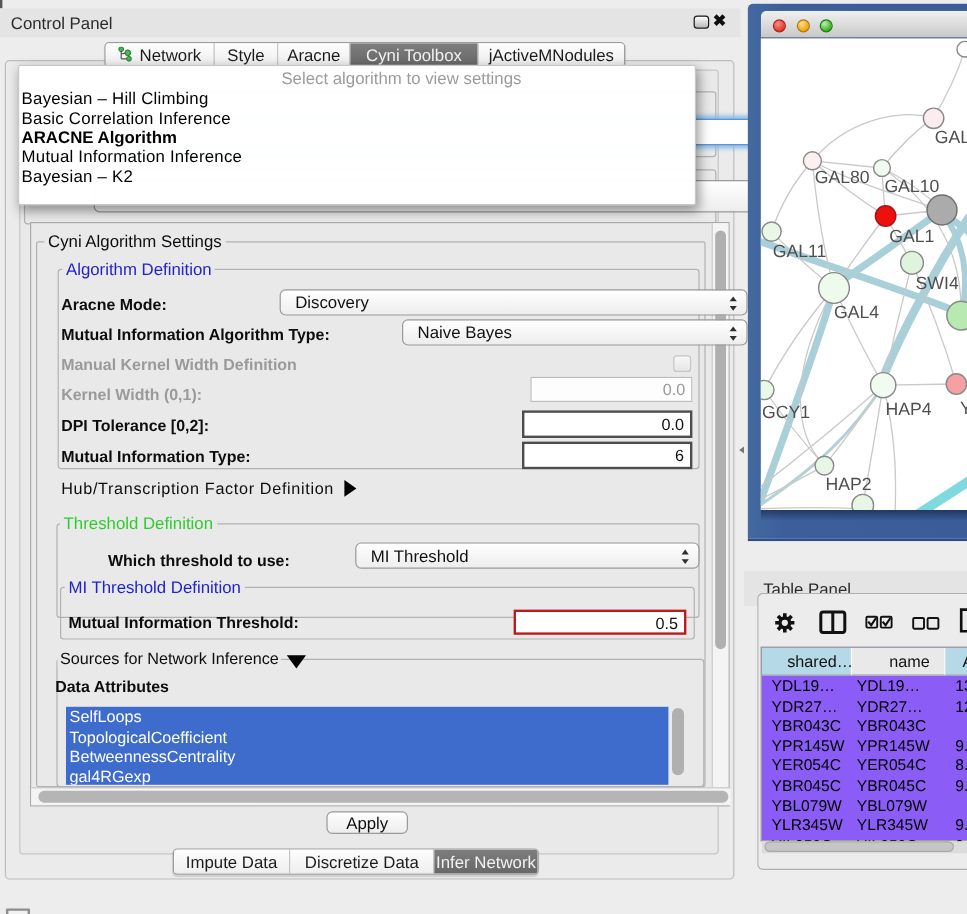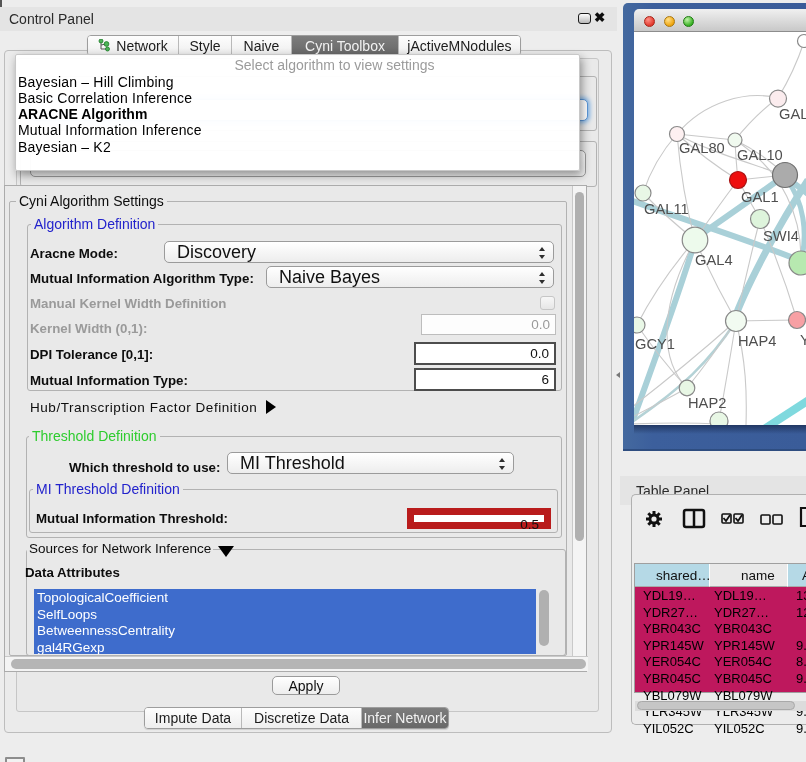--- a/index.html
+++ b/index.html
@@ -28,41 +28,41 @@
   color:#1c1c1c; border-right:1px solid #b9b9b9; background:linear-gradient(#fdfdfd,#eeeeee); }
 .tab:last-child { border-right:none; }
 .tab.sel { background:linear-gradient(#7d7d7d,#686868); color:#f2f2f2; }
 #tabs-top { left:87px; top:35px; }
 #tabs-bottom { left:144px; top:707px; height:22px; }
 
 
 .neticon { width:13px; height:13px; margin-right:5px; position:relative; }
 
 
-#spane { left:4px; top:185px; width:583px; height:487px; border:1px solid #ababab; background:#e9e9e9; }
+#spane { left:25px; top:185px; width:583px; height:487px; border:1px solid #ababab; background:#e9e9e9; }
 .vscroll { position:absolute; right:0; top:0; width:14px; height:470px; background:#f4f4f4; border-left:1px solid #c9c9c9; }
 .vthumb { position:absolute; left:2px; top:6px; width:9px; height:349px; background:#b0b0b0; border-radius:5px; }
 .hscroll { position:absolute; left:0; bottom:0; width:583px; height:15px; background:#f4f4f4; border-top:1px solid #c9c9c9; }
 .hthumb { position:absolute; left:6px; top:2px; width:575px; height:10px; background:#b5b5b5; border-radius:5px; }
 
 
 .group { position:absolute; border:1px solid #b2b2b2; border-radius:3px; }
 .gtitle { position:absolute; top:-9px; left:6px; background:#e9e9e9; padding:0 3px; font-size:14px; }
 .blue { color:#2222cc; }
 .green { color:#2ecc2e; }
 
 
 .combo { position:absolute; height:22px; border:1px solid #9b9b9b; border-radius:5px;
-  background:linear-gradient(#ffffff,#ededed); font-size:18px; color:#111;
-  display:flex; align-items:center; padding-left:12px; }
+  background:linear-gradient(#ffffff,#ededed); font-size:14px; color:#111;
+  display:flex; align-items:center; padding-left:12px;margin-left:48px; }
 .combo .arr { position:absolute; right:6px; top:3.5px; width:8px; height:14px; }
 .arr b, .arr i { position:absolute; left:0; width:0; height:0; border-left:3.5px solid transparent; border-right:3.5px solid transparent; }
 .arr b { top:1px; border-bottom:4.5px solid #2e2e2e; }
 .arr i { bottom:1px; border-top:4.5px solid #2e2e2e; }
-.field { position:absolute; height:21px; background:#fff; border:7px solid #b91c1c;
+.field { position:absolute; height:21px; background:#fff; border:2px solid #b91c1c;
   font-size:13.5px; color:#111; text-align:right; padding:2px 5px 0 0; }
 .field.dis { border:1px solid #bdbdbd; color:#9a9a9a; background:#fdfdfd; }
 .field.hard { border:2px solid #4d4d4d; height:23px; }
 .lbl { position:absolute; font-size:13.3px; font-weight:bold; color:#0d0d0d; white-space:pre; }
 .lbl.gray { color:#9a9a9a; }
 
 
 #attrlist { position:absolute; left:29px; top:403px; width:502px; height:65px; background:#3e6ccc; overflow:hidden; }
 #attrlist div { font-size:13.5px; color:#fff; padding:1px 0 0 3px; height:16.5px; }
 
@@ -85,21 +85,21 @@
 .light { position:absolute; top:6.5px; width:11.5px; height:11.5px; border-radius:50%; }
 #netcanvas { position:absolute; left:0; top:23px; width:172px; height:393px; background:#fff; }
 #netshadow { position:absolute; left:0; top:416px; width:172px; height:9px;
   background:linear-gradient(rgba(16,30,62,.6),rgba(16,30,62,0)); }
 
 
 #tp-bar { left:620px; top:456px; width:186px; height:29px; background:#e4e4e4;margin-top:20px; }
 #tp-bar .t { position:absolute; left:16px; top:7px; font-size:14px; color:#2b2b2b; }
 #tp-box { left:631px; top:494px; width:175px; height:231px; border:1px solid #b0b0b0;
   border-radius:5px 0 0 5px; background:#ececec; border-right:none; }
-#tbl { position:absolute; left:2px; top:44px; width:173px; height:130px; background:#be185d; border:1px solid #9f9f9f; border-right:none;margin-top:24px; }
+#tbl { position:absolute; left:2px; top:44px; width:173px; height:162px; background:#8b5cf6; border:1px solid #9f9f9f; border-right:none; }
 .th { position:absolute; top:0; height:23px; font-size:13.5px; color:#111; padding-top:4px; border-right:1px solid #fff; border-bottom:1px solid #aaaaaa; }
 .tr { position:absolute; left:0; width:100%; height:16.6px; font-size:13px; color:#000; }
 .tr span { position:absolute; top:0; }
 </style>
 </head>
 <body>
 <div id="stage">
   <div style="position:absolute;left:0;top:0;width:2px;height:7px;background:#555"></div>
 
   <div class="abs" id="cp-titlebar">
@@ -111,21 +111,21 @@
   <div class="abs" style="left:16px;top:58px;width:583px;height:654px;border:1px solid #c6c6c6;border-radius:3px;background:#e9e9e9"></div>
 
   <div class="tabbar" id="tabs-top">
     <div class="tab" style="width:91px"><svg class="neticon" width="13" height="13" viewBox="0 0 13 13">
           <path d="M3 2 V10 M3 6 L8 5 M3 10 L9 10" stroke="#555" stroke-width="1" fill="none"></path>
           <circle cx="3" cy="2" r="2" fill="#4db457" stroke="#1c7a26" stroke-width="0.8"></circle>
           <circle cx="8.5" cy="5" r="2.4" fill="#4db457" stroke="#1c7a26" stroke-width="0.8"></circle>
           <circle cx="9.5" cy="10" r="2" fill="#4db457" stroke="#1c7a26" stroke-width="0.8"></circle>
         </svg>Network</div>
     <div class="tab" style="width:53px">Style</div>
-    <div class="tab" style="width:60px">Naive</div>
+    <div class="tab" style="width:60px">Aracne</div>
     <div class="tab sel" style="width:107px">Cyni Toolbox</div>
     <div class="tab" style="width:121px">jActiveMNodules</div>
   </div>
 
   <div class="group" style="left:20px;top:76px;width:577px;height:55px;background:#e9e9e9"></div>
   <div class="combo" style="left:30px;top:99px;width:558px;box-shadow:0 0 4px 2px #85b7e9;border-color:#5b96d6;background:#fff"></div>
   <div class="group" style="left:20px;top:141px;width:577px;height:46px;background:#e9e9e9"></div>
   <div class="combo" style="left:30px;top:150px;width:556px;height:27px"></div>
 
   <div class="abs" id="spane">
@@ -150,50 +150,50 @@
         </span></div>
     <span class="lbl" style="left:25px;top:85px">Mutual Information Algorithm Type:</span>
     <div class="combo" style="left:261px;top:80px;width:288px">Naive Bayes<span class="arr">
           <b></b>
           <i></i>
         </span></div>
     <span class="lbl gray" style="left:25px;top:110px">Manual Kernel Width Definition</span>
     <div class="abs" style="left:535px;top:110px;width:15px;height:14px;border:1px solid #c6c6c6;border-radius:3px;background:linear-gradient(#f7f7f7,#e6e6e6)"></div>
     <span class="lbl gray" style="left:25px;top:135px">Kernel Width (0,1):</span>
     <div class="field dis" style="left:416px;top:128px;width:135px">0.0</div>
-    <span class="lbl" style="left:25px;top:161px">DPI Tolerance [0,1]:</span>
+    <span class="lbl" style="left:25px;top:161px">DPI Tolerance [0,2]:</span>
     <div class="field hard" style="left:409px;top:156px;width:142px">0.0</div>
     <span class="lbl" style="left:25px;top:187px">Mutual Information Type:</span>
     <div class="field hard" style="left:409px;top:182px;width:142px">6</div>
 
     <span class="lbl" style="left:25px;top:214px;font-weight:normal;font-size:13.5px;letter-spacing:0.55px">Hub/Transcription Factor Definition</span>
     <div class="abs" style="left:261px;top:214px;width:0;height:0;border-top:7px solid transparent;border-bottom:7px solid transparent;border-left:10px solid #000"></div>
 
-    <div class="group" style="left:21px;top:250px;width:536px;height:102px">
+    <div class="group" style="left:21px;top:250px;width:536px;height:79px">
       <span class="gtitle green" style="left:2px">Threshold Definition</span>
     </div>
     <span class="lbl" style="left:64px;top:274px">Which threshold to use:</span>
     <div class="combo" style="left:222px;top:266px;width:287px">MI Threshold<span class="arr">
           <b></b>
           <i></i>
         </span></div>
     <div class="group" style="left:24px;top:303px;width:529px;height:44px">
       <span class="gtitle blue" style="left:3px">MI Threshold Definition</span>
     </div>
     <span class="lbl" style="left:31px;top:325px">Mutual Information Threshold:</span>
     <div class="field" style="left:402px;top:322px;width:144px">0.5</div>
 
     <div class="group" style="left:21px;top:363px;width:540px;height:107px">
       <span class="gtitle" style="color:#0d0d0d;font-weight:normal;font-size:13.5px;left:0px;padding:0 2px">Sources for Network Inference</span>
     </div>
     <div class="abs" style="left:213px;top:360px;width:0;height:0;border-left:8.5px solid transparent;border-right:8.5px solid transparent;border-top:11px solid #000"></div>
     <span class="lbl" style="left:20px;top:379px">Data Attributes</span>
     <div id="attrlist">
+      <div>SelfLoops</div>
       <div>TopologicalCoefficient</div>
-      <div>SelfLoops</div>
       <div>BetweennessCentrality</div>
       <div>gal4RGexp</div>
     </div>
     <div class="abs" style="left:534px;top:404px;width:10px;height:56px;background:#b0b0b0;border-radius:5px"></div>
   </div>
 
   <div class="abs" id="applybtn">Apply</div>
   <div class="tabbar" id="tabs-bottom">
     <div class="tab" style="width:97px">Impute Data</div>
     <div class="tab" style="width:120px">Discretize Data</div>

